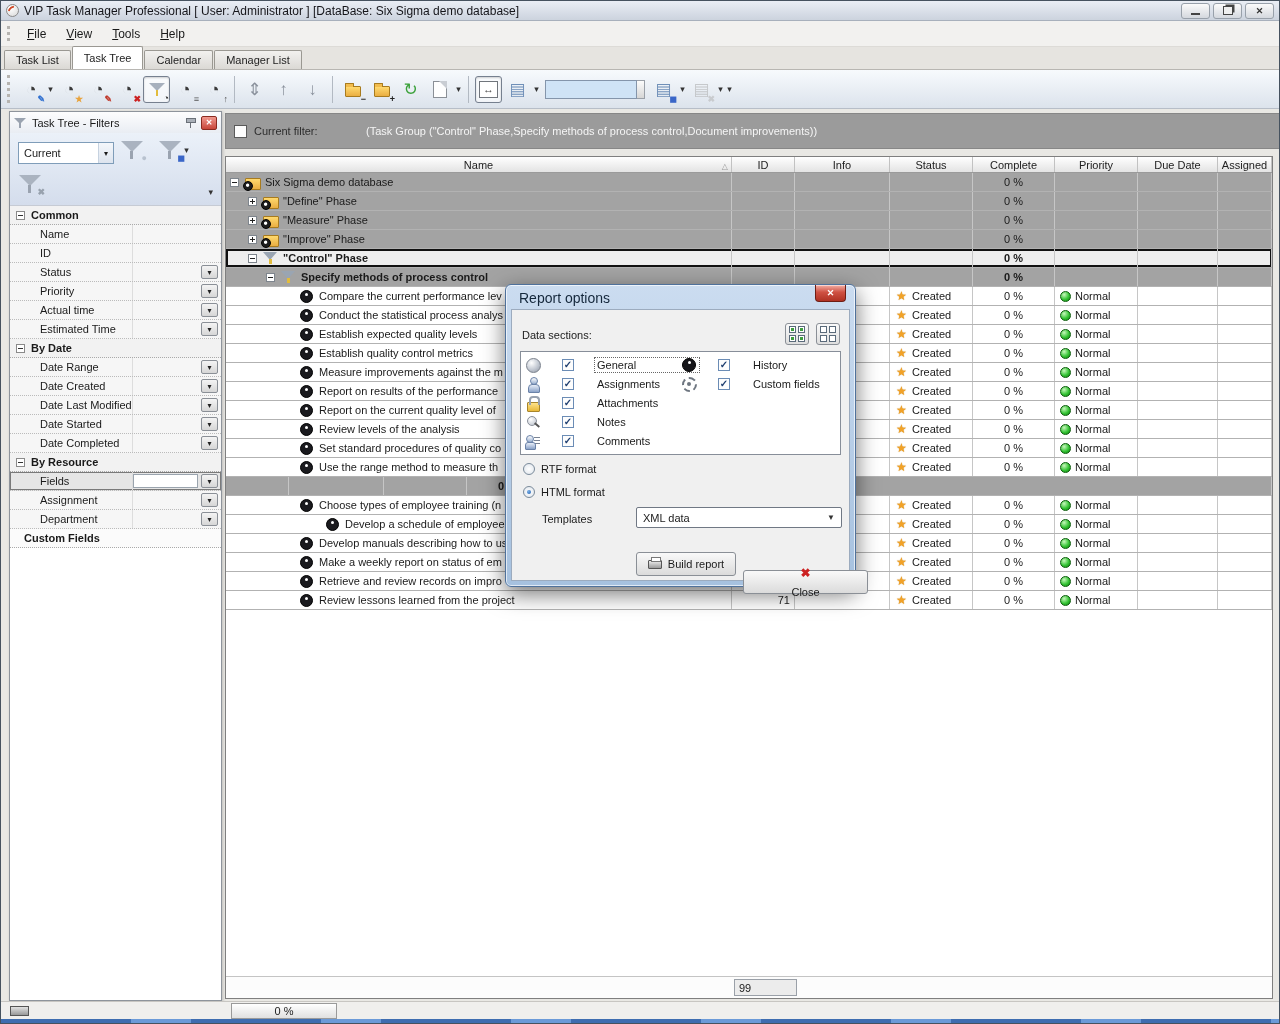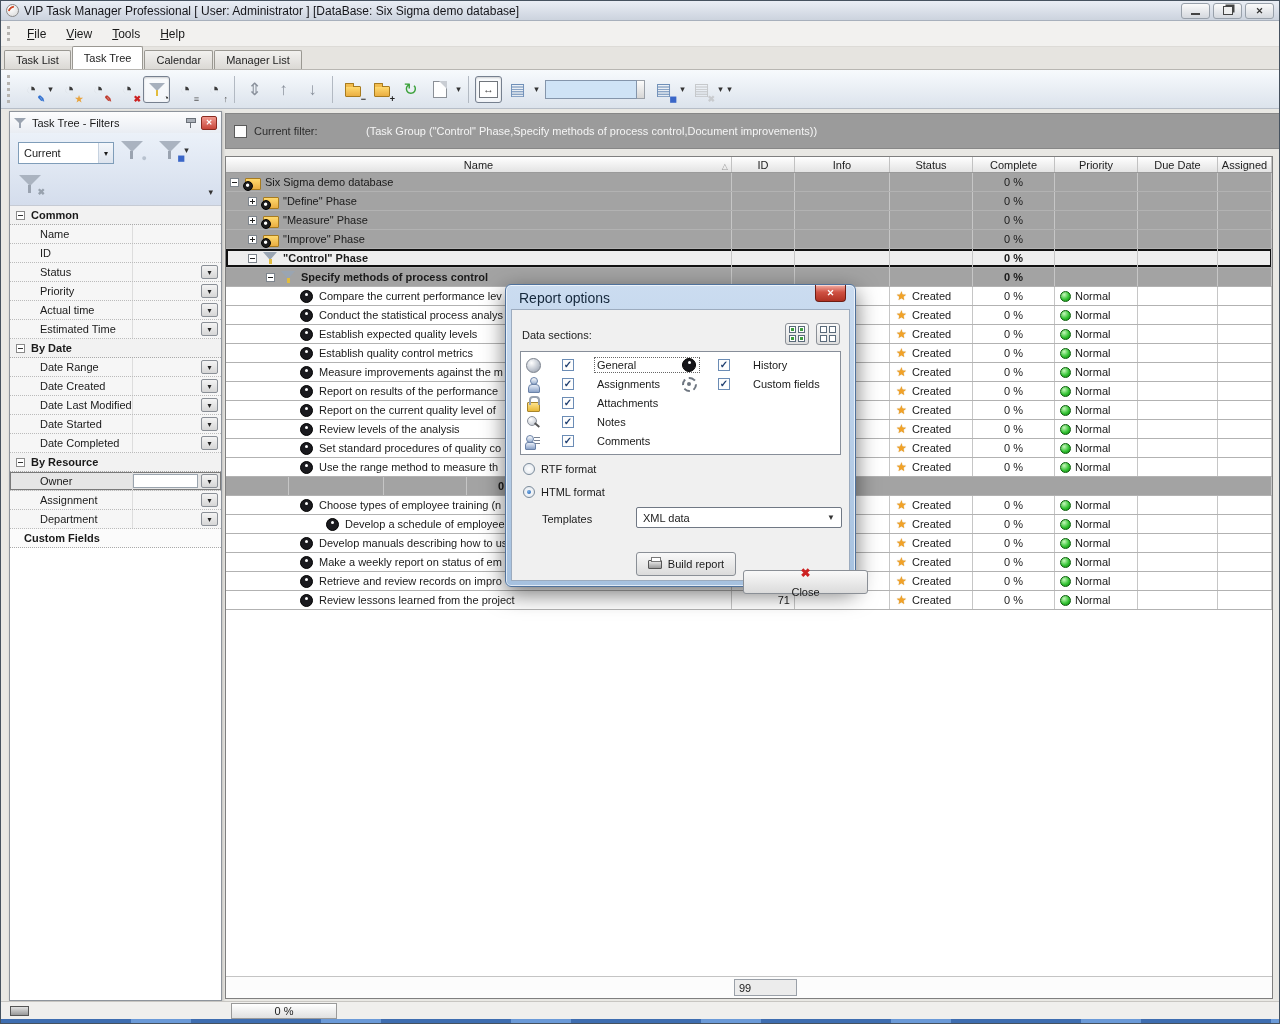--- a/index.html
+++ b/index.html
@@ -457,21 +457,21 @@
         <div class="sb-item">
           <span>Date Completed</span>
           <span class="vline"></span>
           <span class="dd-btn"></span>
         </div>
         <div class="sb-sec">
           <span class="sb-box"></span>
           <span>By Resource</span>
         </div>
         <div class="sb-item selected">
-          <span>Owner</span>
+          <span>Fields</span>
           <span class="vline"></span>
           <span class="value-box"></span>
           <span class="dd-btn"></span>
         </div>
         <div class="sb-item">
           <span>Assignment</span>
           <span class="vline"></span>
           <span class="dd-btn"></span>
         </div>
         <div class="sb-item">

